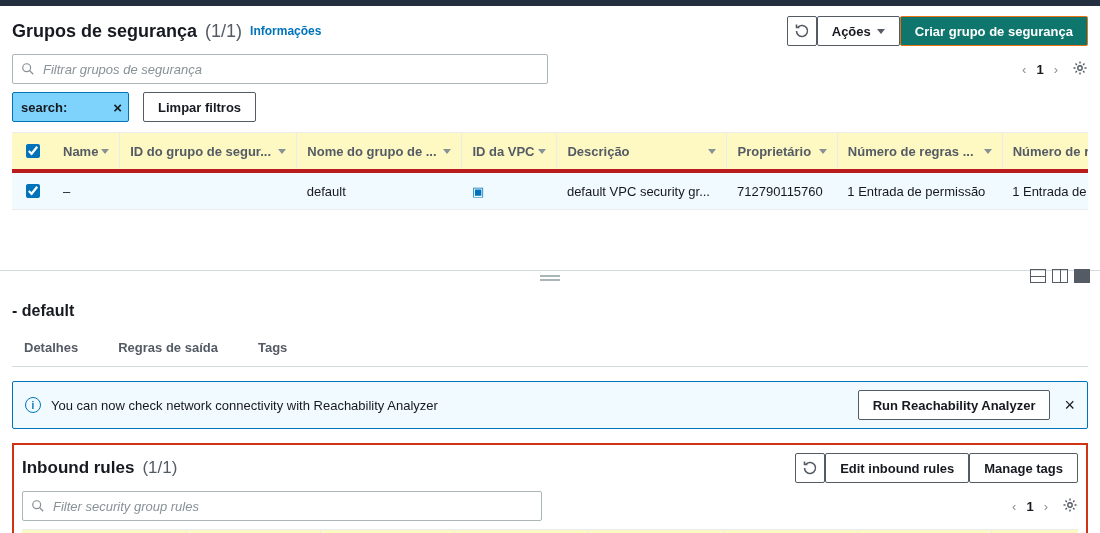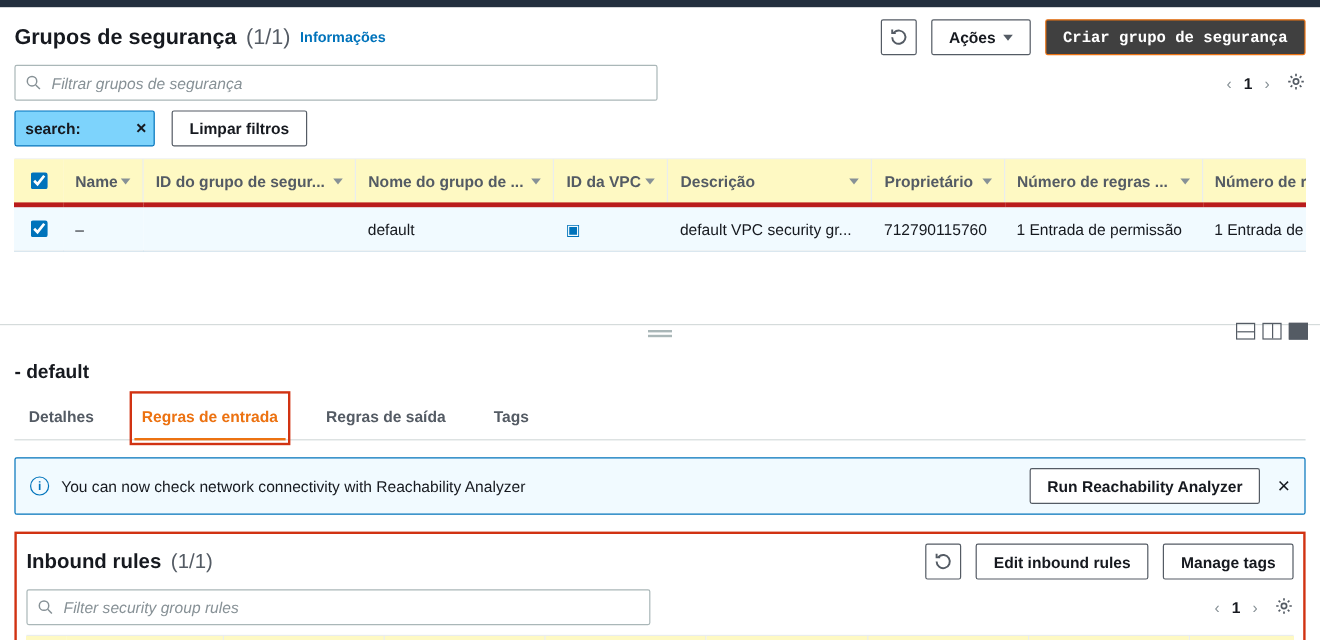--- a/index.html
+++ b/index.html
@@ -6,25 +6,25 @@
   body { margin: 0; background: #fff; font-size: 13px; color: #16191f; width: 1100px; overflow-x: hidden; }
   .topbar { height: 6px; background: #232f3e; }
   .pane { padding: 10px 12px 0 12px; }
 
   
   .hdr-row { display: flex; align-items: center; justify-content: space-between; margin-bottom: 8px; }
   .hdr-left { display: flex; align-items: center; gap: 8px; }
   .hdr-title { font-size: 18px; font-weight: 700; color: #16191f; }
   .hdr-count { font-size: 18px; font-weight: 400; color: #545b64; }
   .hdr-info { font-size: 12px; font-weight: 700; color: #0073bb; cursor: pointer; }
-  .hdr-right { display: flex; align-items: center; gap: 12px; }
+  .hdr-right { display: flex; align-items: center; gap: 0; }
 
   .btn { display: inline-flex; align-items: center; justify-content: center; gap: 6px; border: 1px solid #545b64; background: #fff; color: #16191f; border-radius: 2px; padding: 5px 14px; font-size: 13px; font-weight: 700; cursor: pointer; height: 30px; }
   .btn.icon-only { padding: 0; width: 30px; }
-  .btn.primary { background: #404040; border-color: #ec7211; color: #fff; font-family: Liberation Mono, monospace; }
+  .btn.primary { background: #0f766e; border-color: #ec7211; color: #fff; }
   .caret-down { width: 0; height: 0; border-left: 4px solid transparent; border-right: 4px solid transparent; border-top: 5px solid #545b64; display: inline-block; margin-top: 1px; }
 
   .pager { display: flex; align-items: center; gap: 10px; color: #879196; }
   .pager .num { color: #16191f; font-weight: 700; }
   .pager .arrow { cursor: pointer; }
 
   .gear { width: 16px; height: 16px; display: inline-block; }
   svg { display: block; }
 
   
@@ -173,21 +173,20 @@
     <div class="vicon b"></div>
     <div class="vicon c"></div>
   </div>
 </div>
 
 <div class="pane">
   <div class="detail-title">- default</div>
 
   <div class="tabs">
     <div class="tab">Detalhes</div>
-    <div class="tab active red-box">Regras de entrada</div>
     <div class="tab">Regras de saída</div>
     <div class="tab">Tags</div>
   </div>
 
   <div class="banner">
     <div class="banner-left">
       <div class="info-i">i</div>
       <span>You can now check network connectivity with Reachability Analyzer</span>
     </div>
     <div class="banner-right">

